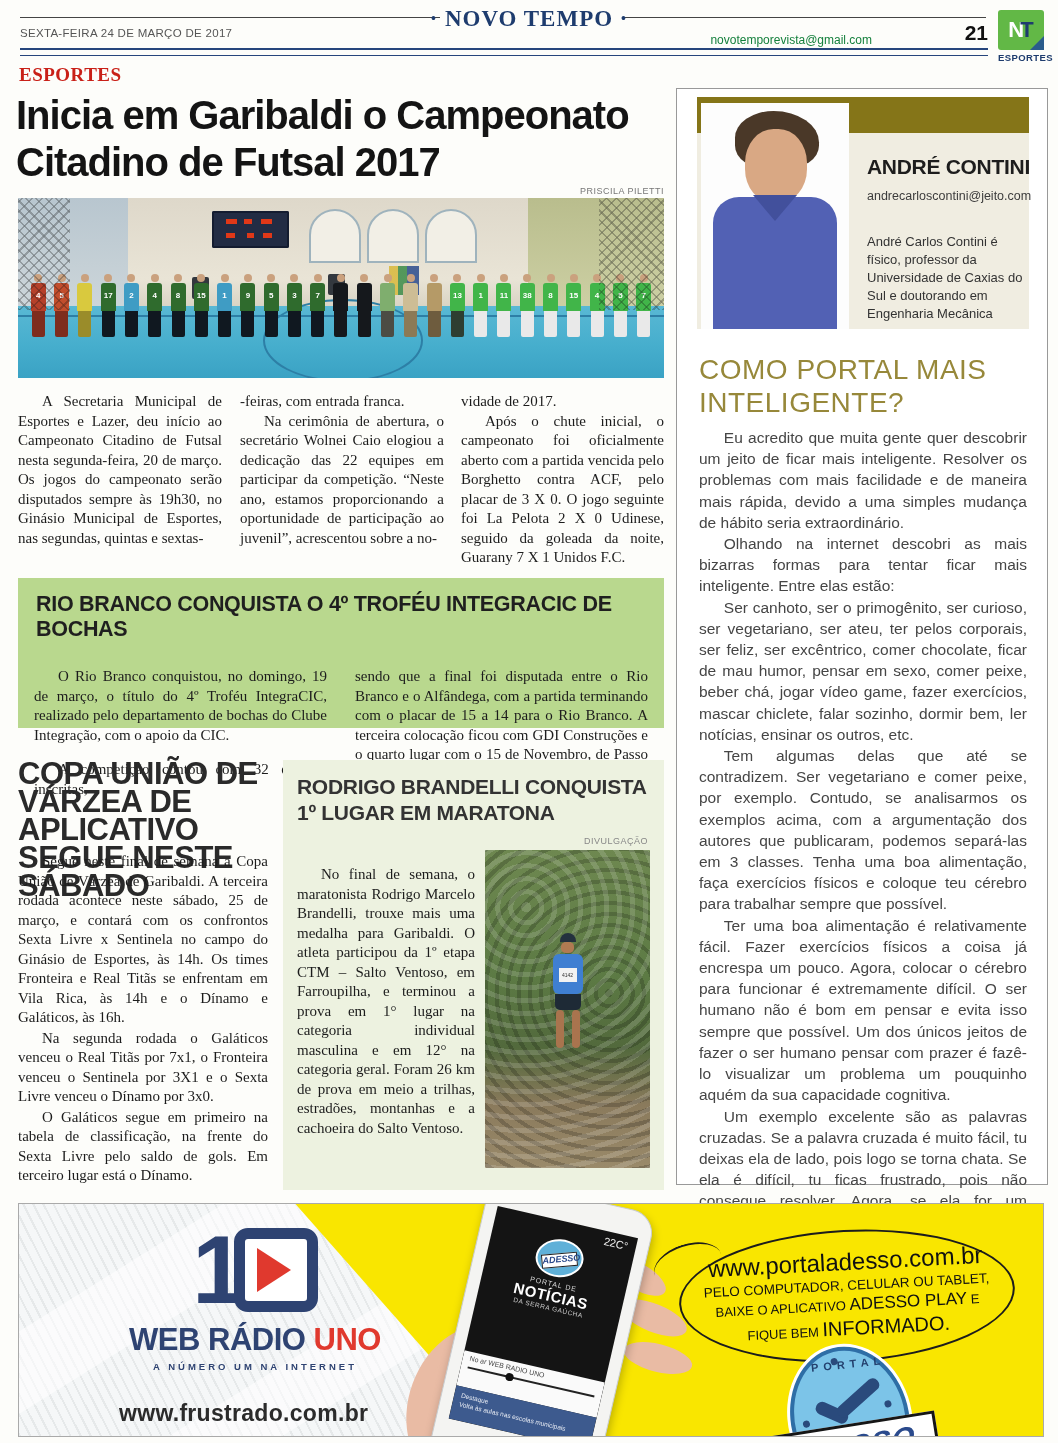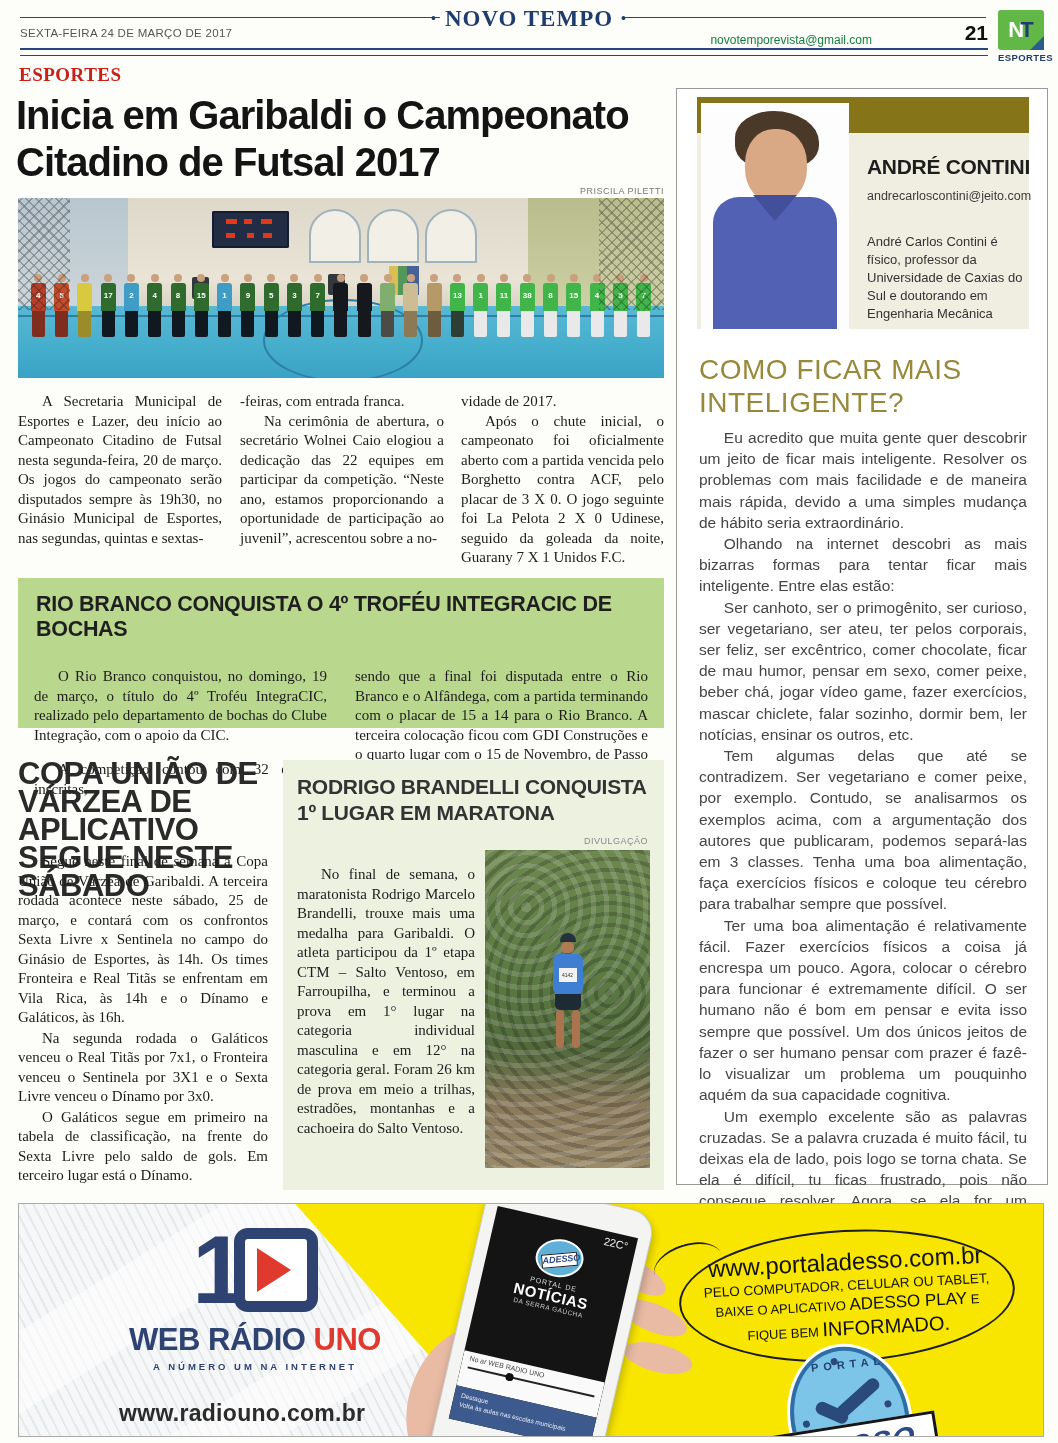--- a/index.html
+++ b/index.html
@@ -426,21 +426,21 @@
       <div class="au-hair"></div>
       <div class="au-face"></div>
       <div class="au-shirt"></div>
       <div class="au-collar"></div>
     </div>
     <div class="au-name">ANDRÉ CONTINI</div>
     <div class="au-mail">andrecarloscontini@jeito.com</div>
     <div class="au-bio">André Carlos Contini é físico, professor da Universidade de Caxias do Sul e doutorando em Engenharia Mecânica</div>
 
     <div class="op-title">
-      <span>COMO FICAR MAIS</span><br>
+      <span>COMO PORTAL MAIS</span><br>
       <span>INTELIGENTE?</span>
     </div>
     <div class="op-body">
       <p>Eu acredito que muita gente quer descobrir um jeito de ficar mais inteligente. Resolver os problemas com mais facilidade e de maneira mais rápida, devido a uma simples mudança de hábito seria extraordinário.</p>
       <p>Olhando na internet descobri as mais bizarras formas para tentar ficar mais inteligente. Entre elas estão:</p>
       <p>Ser canhoto, ser o primogênito, ser curioso, ser vegetariano, ser ateu, ter pelos corporais, ser feliz, ser excêntrico, comer chocolate, ficar de mau humor, pensar em sexo, comer peixe, beber chá, jogar vídeo game, fazer exercícios, mascar chiclete, falar sozinho, dormir bem, ler notícias, ensinar os outros, etc.</p>
       <p>Tem algumas delas que até se contradizem. Ser vegetariano e comer peixe, por exemplo. Contudo, se analisarmos os exemplos acima, com a argumentação dos autores que publicaram, podemos separá-las em 3 classes. Tenha uma boa alimentação, faça exercícios físicos e coloque teu cérebro para trabalhar sempre que possível.</p>
       <p>Ter uma boa alimentação é relativamente fácil. Fazer exercícios físicos a coisa já encrespa um pouco. Agora, colocar o cérebro para funcionar é extremamente difícil. O ser humano não é bom em pensar e evita isso sempre que possível. Um dos únicos jeitos de fazer o ser humano pensar com prazer é fazê-lo visualizar um problema um pouquinho aquém da sua capacidade cognitiva.</p>
       <p>Um exemplo excelente são as palavras cruzadas. Se a palavra cruzada é muito fácil, tu deixas ela de lado, pois logo se torna chata. Se ela é difícil, tu ficas frustrado, pois não consegue resolver. Agora, se ela for um pouquinho mais difícil do que sua capacidade, resolvê-la dá um prazer único. Isso ocorre para quase todas as atividades cognitivas.</p>
     </div>
@@ -454,21 +454,21 @@
     <div class="uno">
       <div class="uno-mark">
         <span class="uno-one">1</span>
         <span class="uno-box">
             <span class="uno-play"></span>
           </span>
       </div>
       <div class="uno-name"><span class="w">WEB RÁDIO </span><span class="u">UNO</span></div>
       <div class="uno-tag">A NÚMERO UM NA INTERNET</div>
     </div>
-    <div class="uno-url">www.radiouno.com.br</div>
+    <div class="uno-url">www.frustrado.com.br</div>
 
     <div class="hand">
       <i style="left:390px;top:120px;width:120px;height:160px;transform:rotate(20deg);"></i>
       <i style="left:590px;top:60px;width:60px;height:26px;transform:rotate(30deg);"></i>
       <i style="left:600px;top:100px;width:70px;height:28px;transform:rotate(22deg);"></i>
       <i style="left:604px;top:140px;width:70px;height:28px;transform:rotate(14deg);"></i>
       <i style="left:408px;top:170px;width:90px;height:44px;transform:rotate(40deg);"></i>
     </div>
     <div class="phone">
       <div class="scr">

